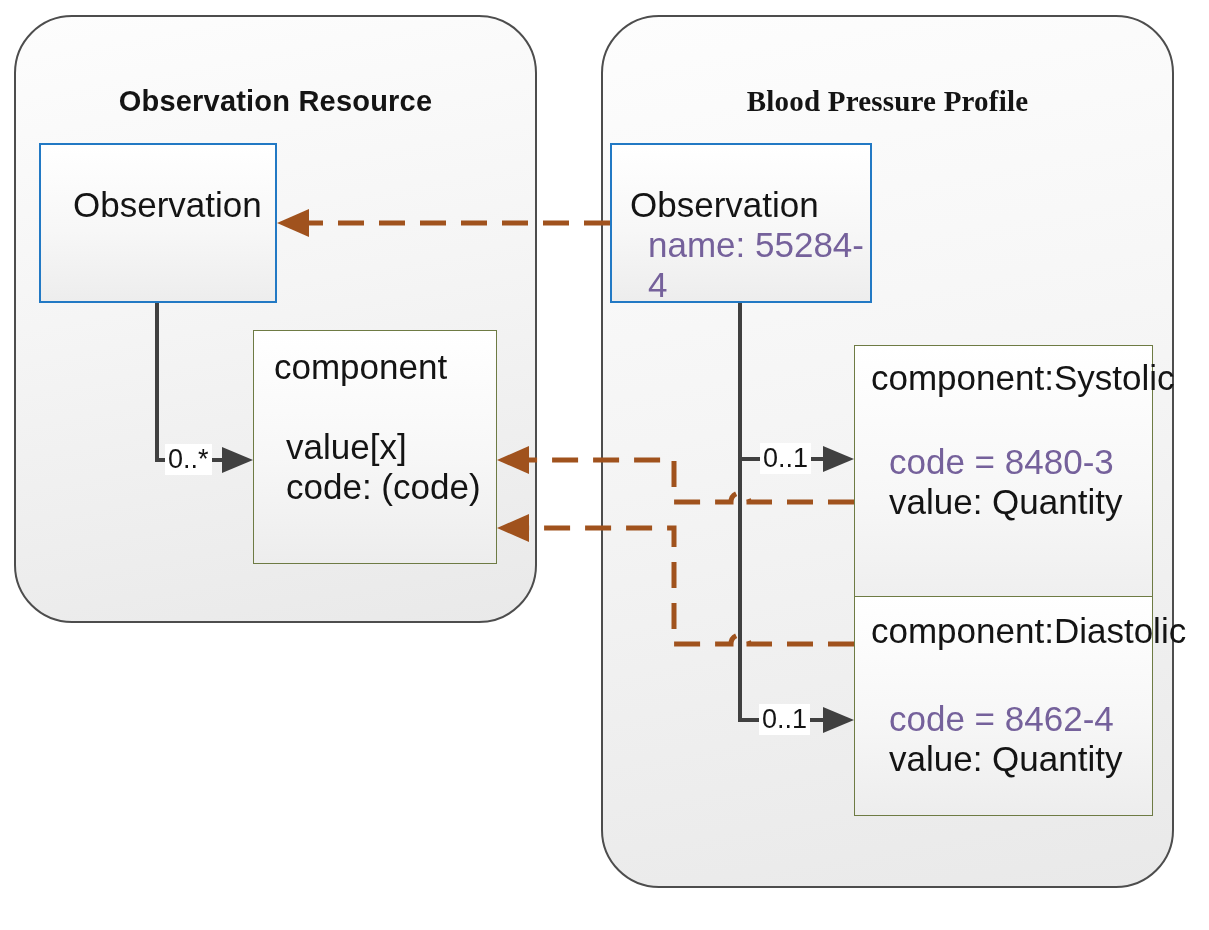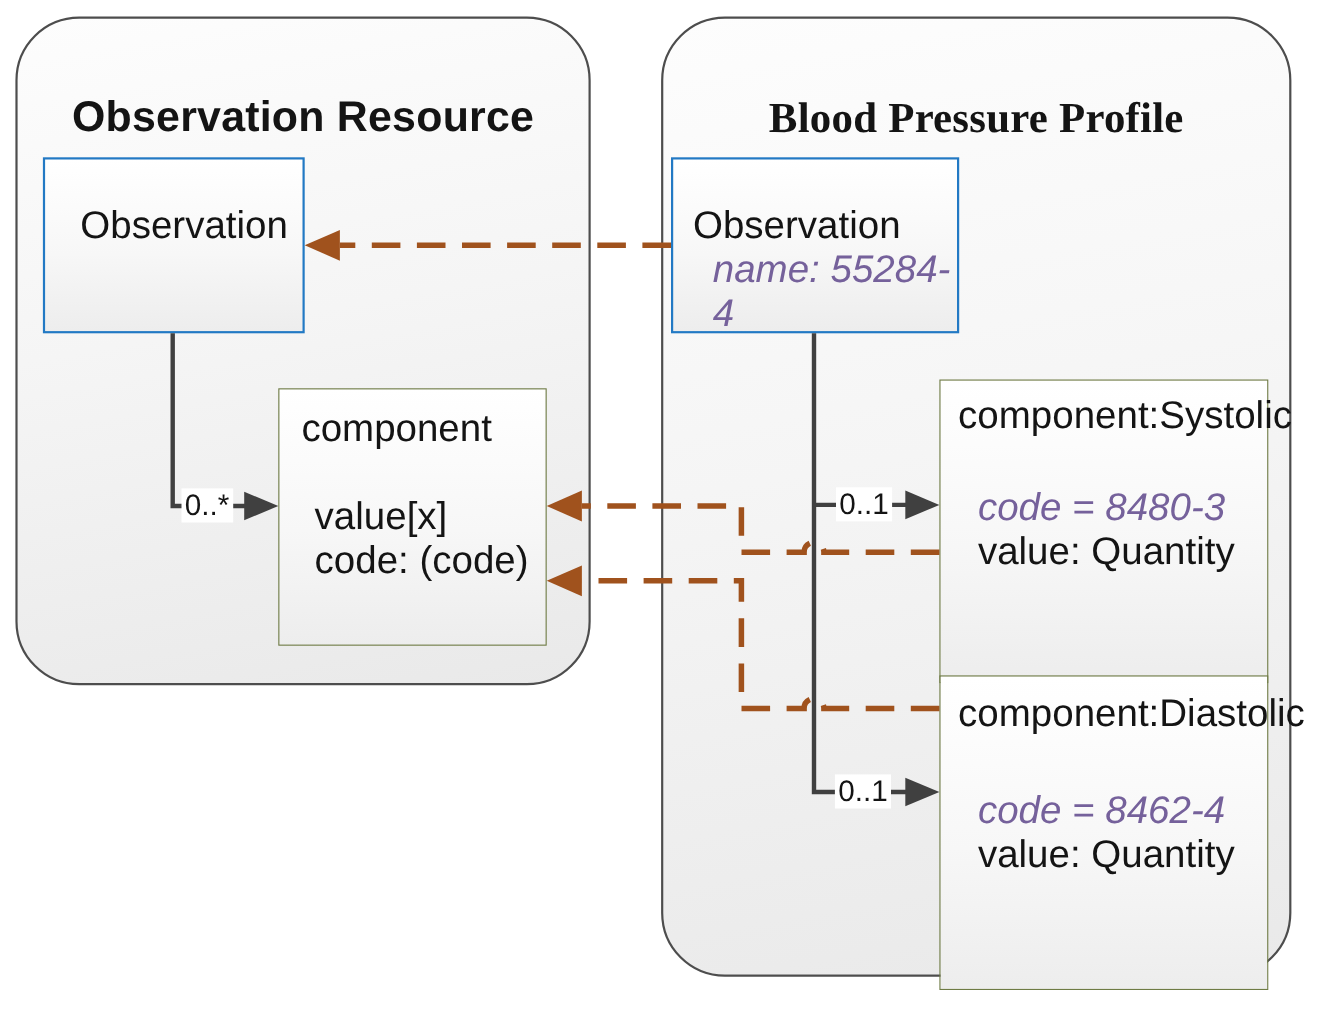--- a/index.html
+++ b/index.html
@@ -23,35 +23,35 @@
   .panel{
     position:absolute;
     border:2px solid var(--panel-border);
     border-radius:58px;
     background:linear-gradient(170deg,#fdfdfd 0%,#f5f5f5 45%,#e9e9e9 100%);
   }
   .panel-title{
     position:absolute;
     width:100%;
     text-align:center;
-    font-size:39px;
+    font-size:29px;
     font-weight:bold;
     letter-spacing:0.2px;
   }
   .node{
     position:absolute;
     background:linear-gradient(180deg,#ffffff 0%,#f7f7f7 55%,#ededed 100%);
     font-size:35px;
     line-height:40px;
   }
   .node.blue{border:2px solid var(--box-blue);}
   .node.olive{border:1.6px solid var(--box-olive);}
   .obs-line1{position:absolute;}
   .obs-line2{position:absolute;}
-  .purple{color:var(--code-purple);font-style:italic;}
+  .purple{color:var(--code-purple);}
   .box-title{position:absolute;top:12px;left:18px;white-space:nowrap;}
   .attrs{position:absolute;white-space:nowrap;}
   svg.overlay{
     position:absolute;left:0;top:0;
     pointer-events:none;
   }
   .solid{stroke:var(--line-gray);stroke-width:4;fill:none;}
   .dashed{stroke:var(--connector-brown);stroke-width:5;fill:none;stroke-dasharray:26 15;}
   .arrow-gray{fill:var(--line-gray);stroke:none;}
   .arrow-brown{fill:var(--connector-brown);stroke:none;}
@@ -74,42 +74,42 @@
   </div>
 
   <div class="panel" style="left:601px;top:15px;width:573px;height:873px;">
     <div class="panel-title" style="top:68px;font-family:Liberation Serif, serif;">Blood Pressure Profile</div>
   </div>
 
   <div class="node blue" style="left:39px;top:143px;width:238px;height:160px;">
     <div class="obs-line1" style="left:32px;top:40px;">Observation</div>
   </div>
 
-  <div class="node olive" style="left:253px;top:353px;width:244px;height:234px;">
+  <div class="node olive" style="left:253px;top:330px;width:244px;height:234px;">
     <div class="box-title" style="left:20px;top:16px;">component</div>
     <div class="attrs" style="left:32px;top:96px;">
       <div>value[x]</div>
       <div>code: (code)</div>
     </div>
   </div>
 
   <div class="node blue" style="left:610px;top:143px;width:262px;height:160px;">
     <div class="obs-line1" style="left:18px;top:40px;">Observation</div>
     <div class="obs-line2 purple" style="left:36px;top:80px;">name: 55284-4</div>
   </div>
 
   <div class="node olive" style="left:854px;top:345px;width:299px;height:276px;">
     <div class="box-title" style="left:16px;top:12px;">component:Systolic</div>
     <div class="attrs" style="left:34px;top:96px;">
       <div class="purple">code = 8480-3</div>
       <div>value: Quantity</div>
     </div>
   </div>
 
-  <div class="node olive" style="left:854px;top:596px;width:299px;height:286px;margin-top:18px;">
+  <div class="node olive" style="left:854px;top:596px;width:299px;height:220px;">
     <div class="box-title" style="left:16px;top:14px;">component:Diastolic</div>
     <div class="attrs" style="left:34px;top:102px;">
       <div class="purple">code = 8462-4</div>
       <div>value: Quantity</div>
     </div>
   </div>
 
   <svg class="overlay" width="1209" height="930" viewBox="0 0 1209 930">
 
     <path class="solid" d="M157 303 L157 460 L224 460"></path>

